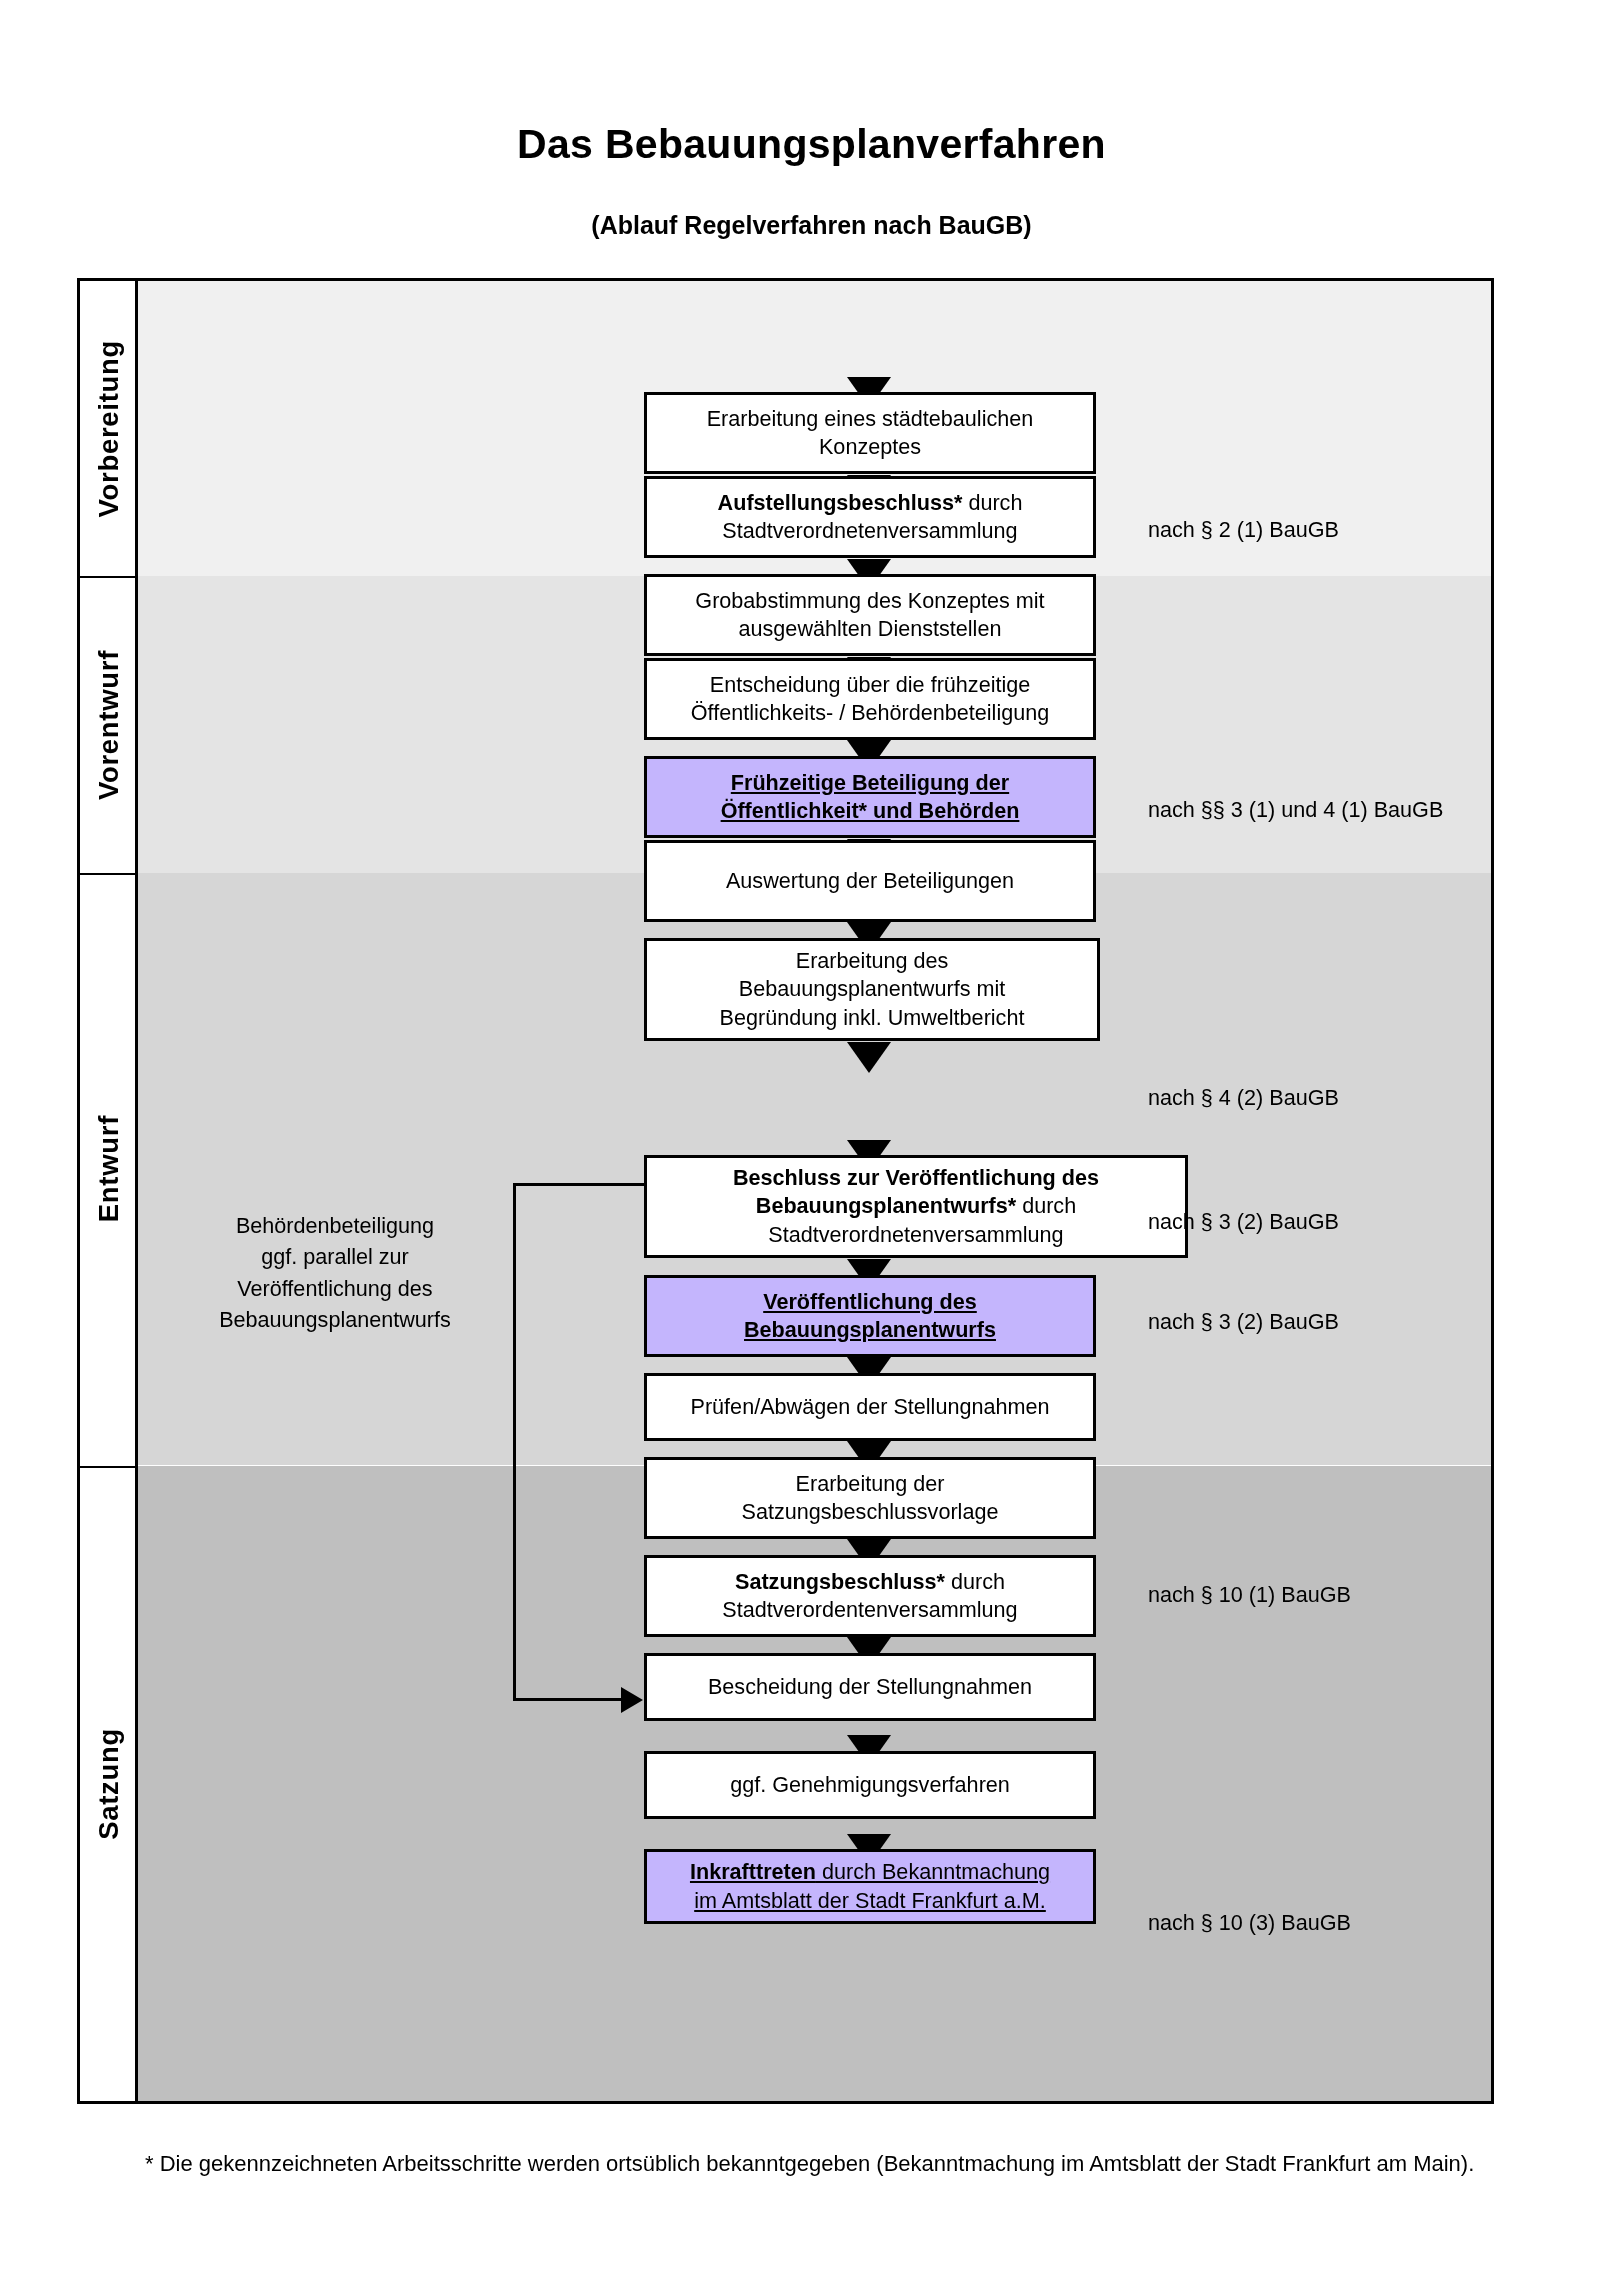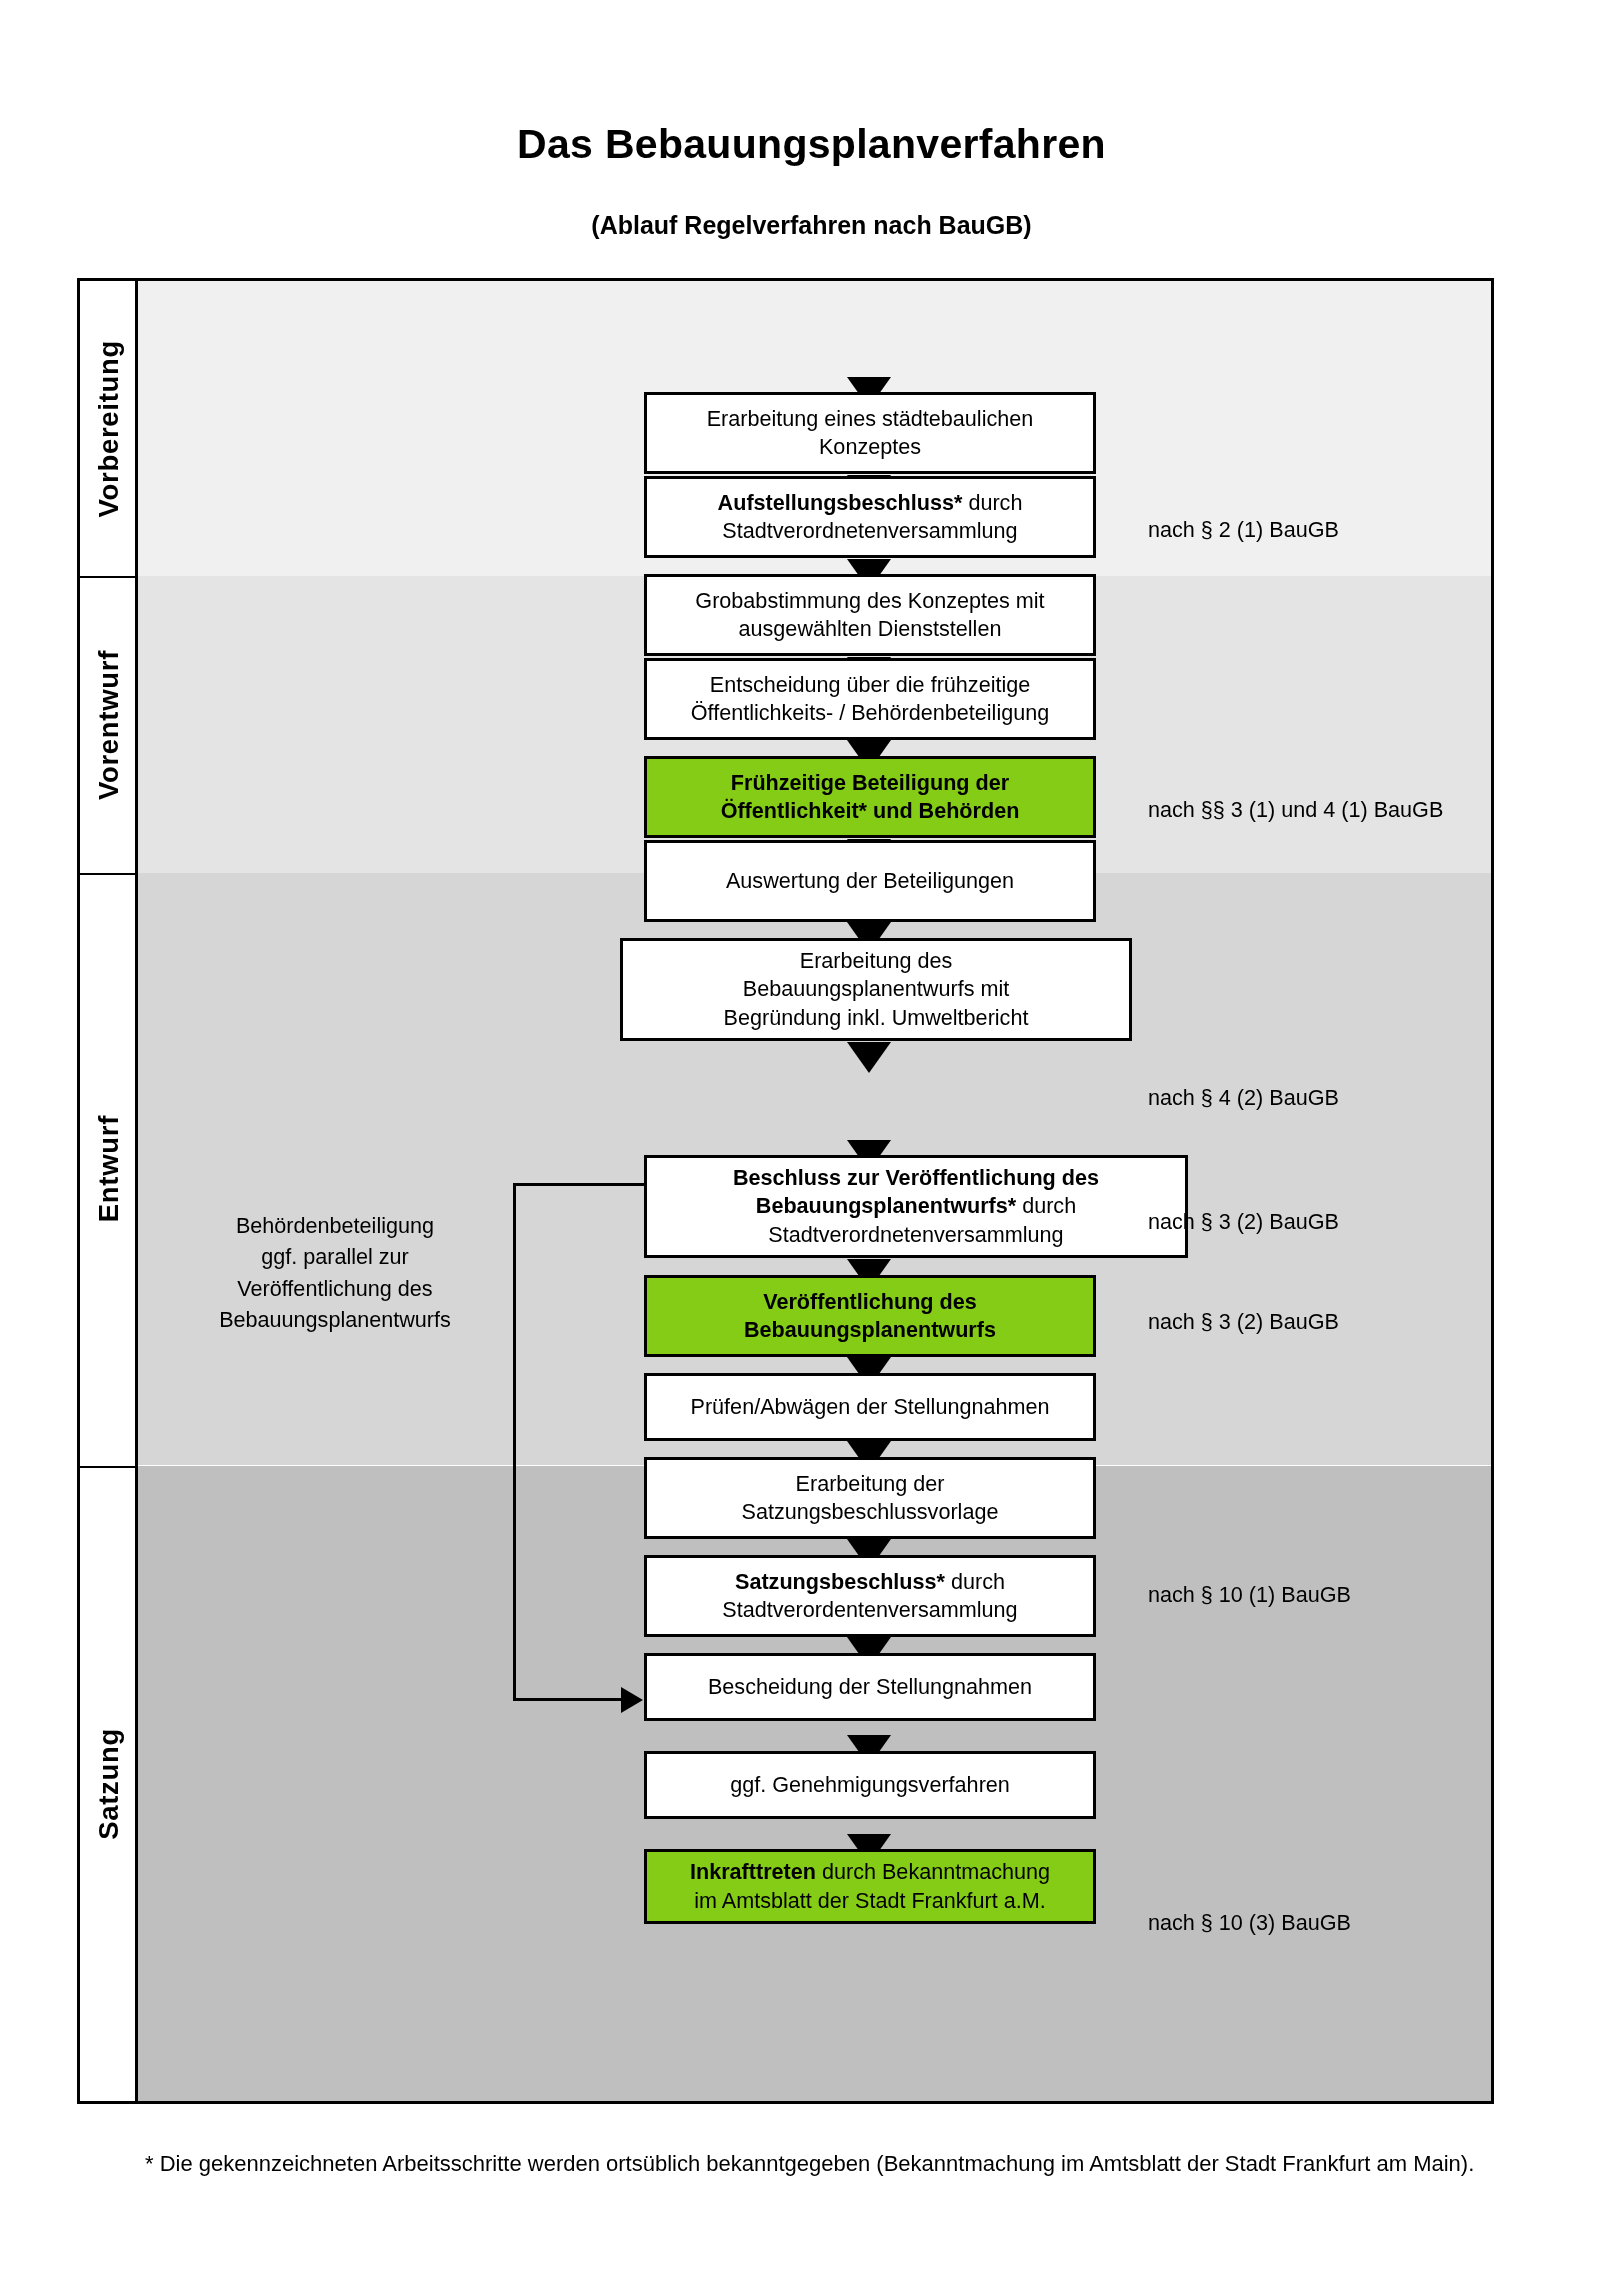--- a/index.html
+++ b/index.html
@@ -26,21 +26,21 @@
   .lane-label span{display:block;writing-mode:vertical-rl;transform:rotate(180deg);
                    font-size:27.5px;font-weight:bold;letter-spacing:0.7px;white-space:nowrap;}
 
   
   .band{position:absolute;left:58px;right:0;}
 
   
   .fbox{position:absolute;box-sizing:border-box;border:3.3px solid #000;background:#fff;
         display:flex;align-items:center;justify-content:center;text-align:center;
         font-size:21.6px;line-height:1.30;padding:2.6px 6.5px;}
-  .fbox.hl{background:#84cc16;}
+  .fbox.hl{background:#c4b5fd;text-decoration:underline;}
   .fbox .t{display:block;}
   .fbox b{font-weight:bold;}
 
   
   .arrow{position:absolute;width:0;height:0;
          border-left:22px solid transparent;border-right:22px solid transparent;
          border-top:31px solid #000;}
 
   
   .lawref{position:absolute;font-size:21.6px;white-space:nowrap;}
@@ -158,21 +158,21 @@
           <span class="t">Öffentlichkeit* und Behörden</span>
         </div>
     </div>
 
     <div class="fbox" style="left:564px;top:559px;width:452px;height:82px;">
       <div>
           <span class="t">Auswertung der Beteiligungen</span>
         </div>
     </div>
 
-    <div class="fbox" style="left:540px;top:657px;width:512px;height:103px;align-items:center;">
+    <div class="fbox" style="left:564px;top:657px;width:456px;height:103px;align-items:center;">
       <div>
         <span class="t">Erarbeitung des</span>
         <span class="t">Bebauungsplanentwurfs mit</span>
         <span class="t">Begründung inkl. Umweltbericht</span>
       </div>
     </div>
 
 
     <div class="fbox" style="left:564px;top:874px;width:544px;height:103px;">
       <div>

